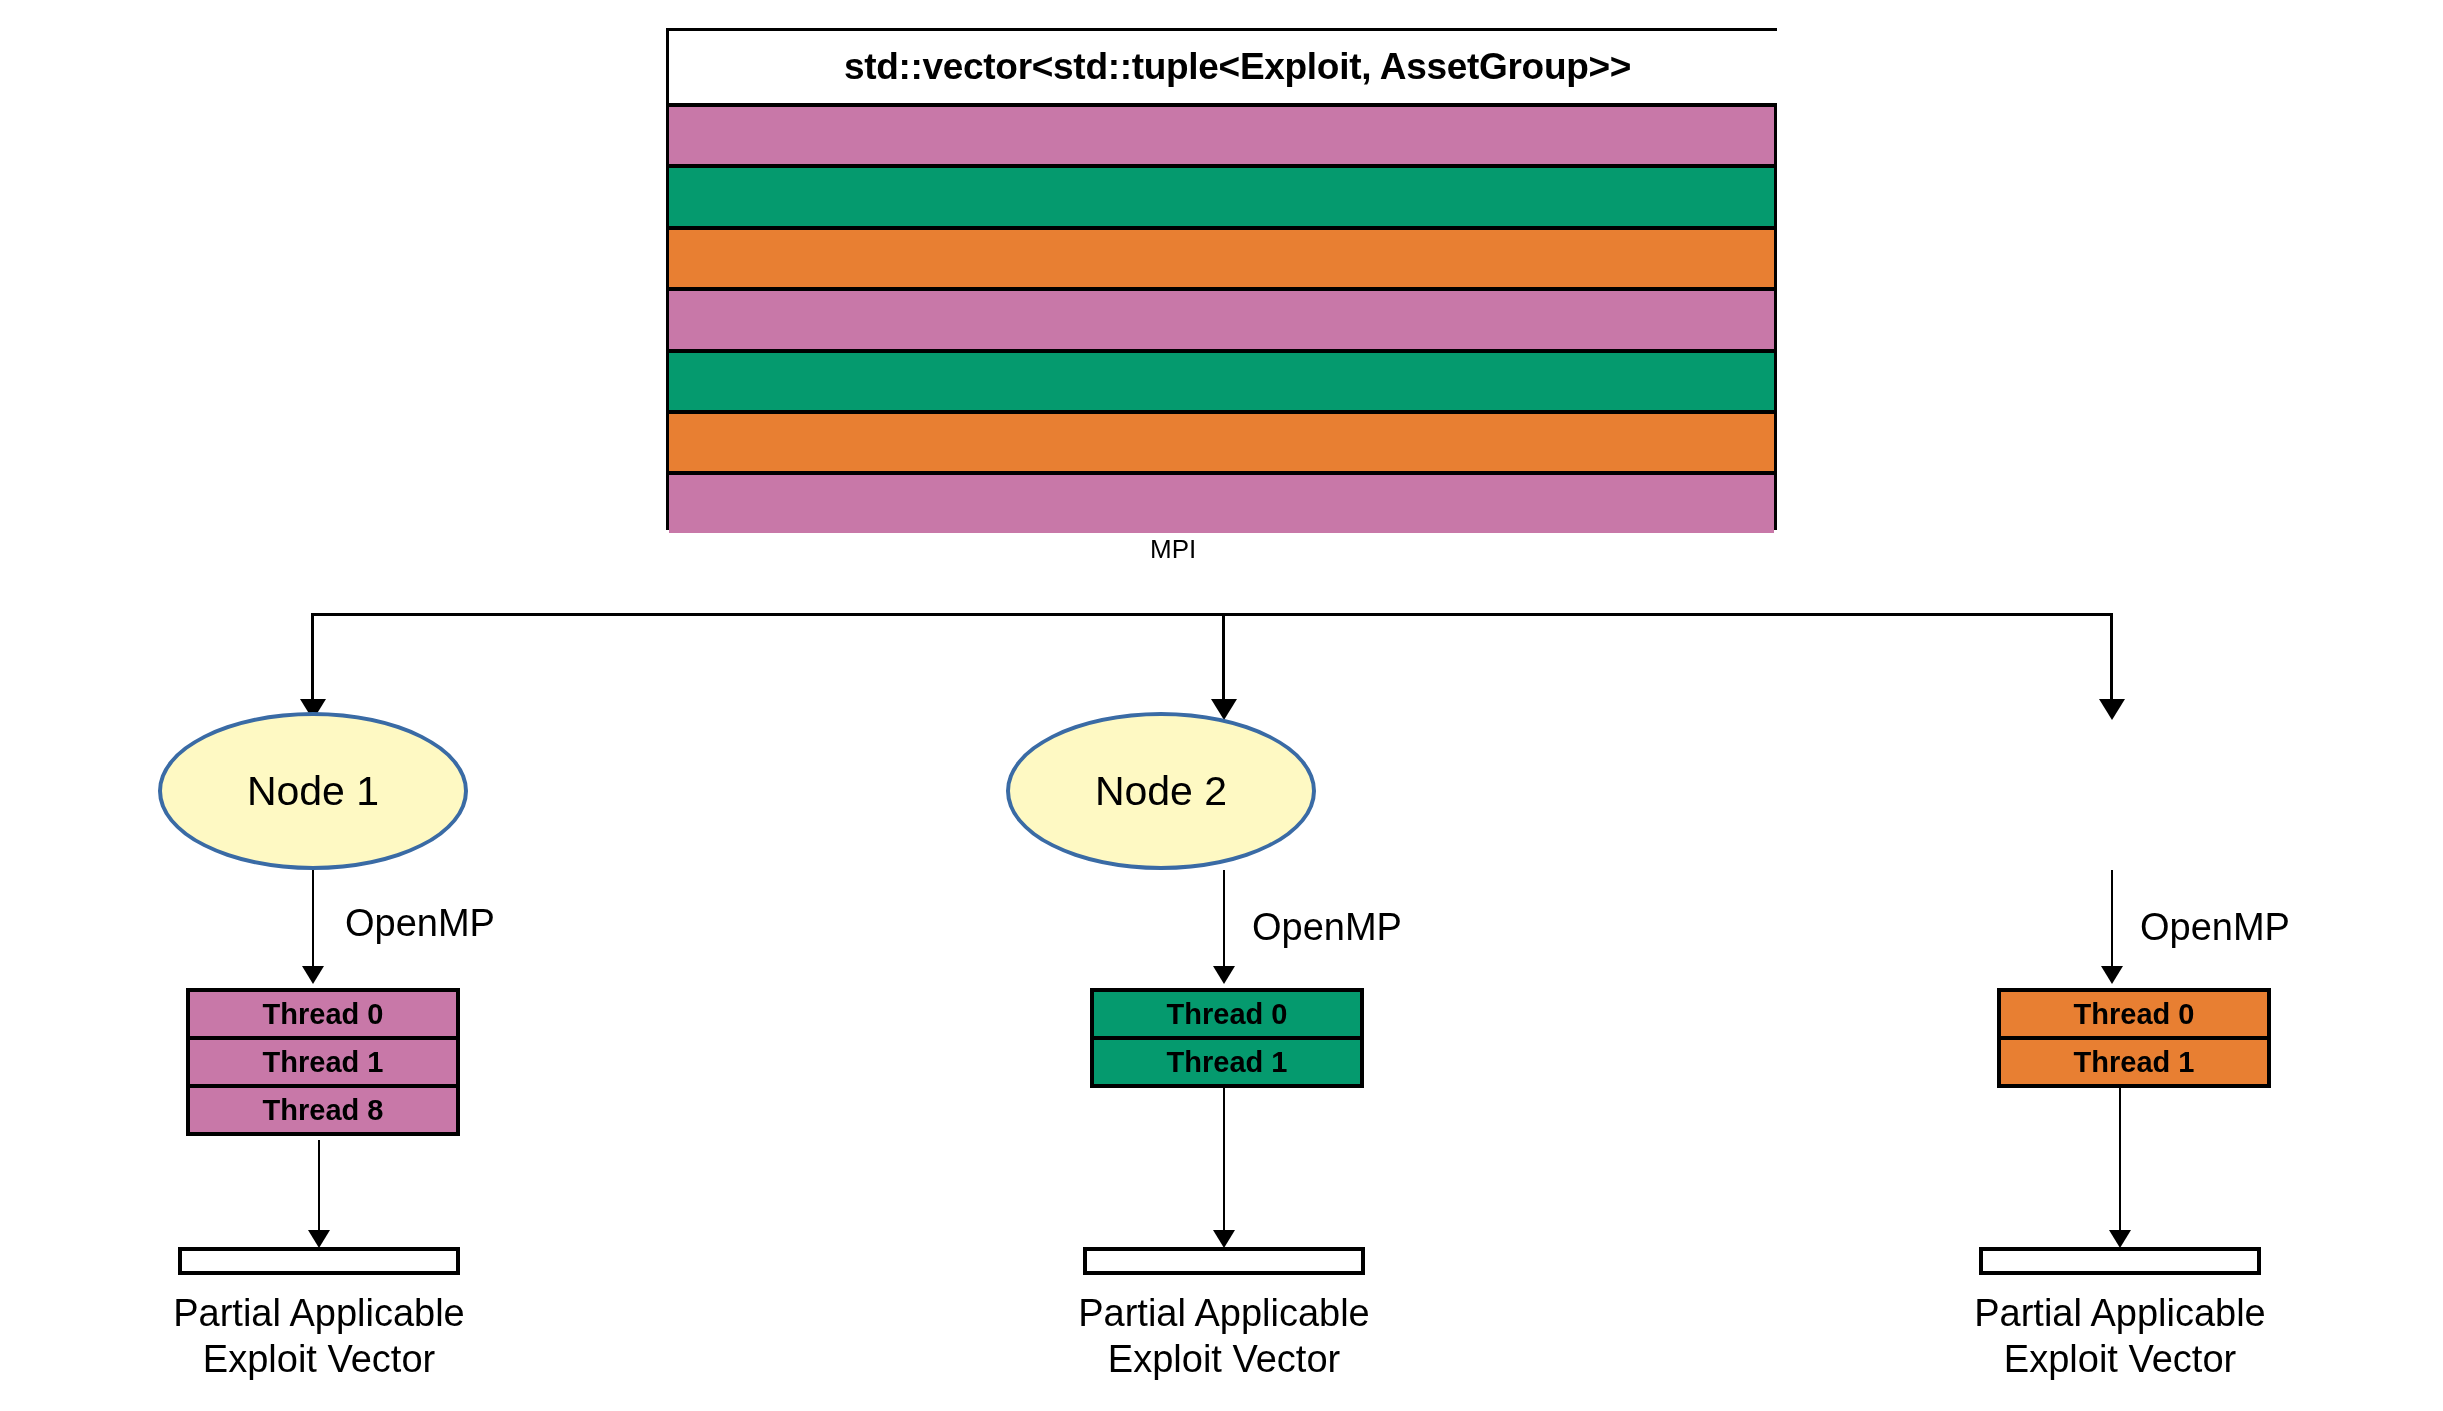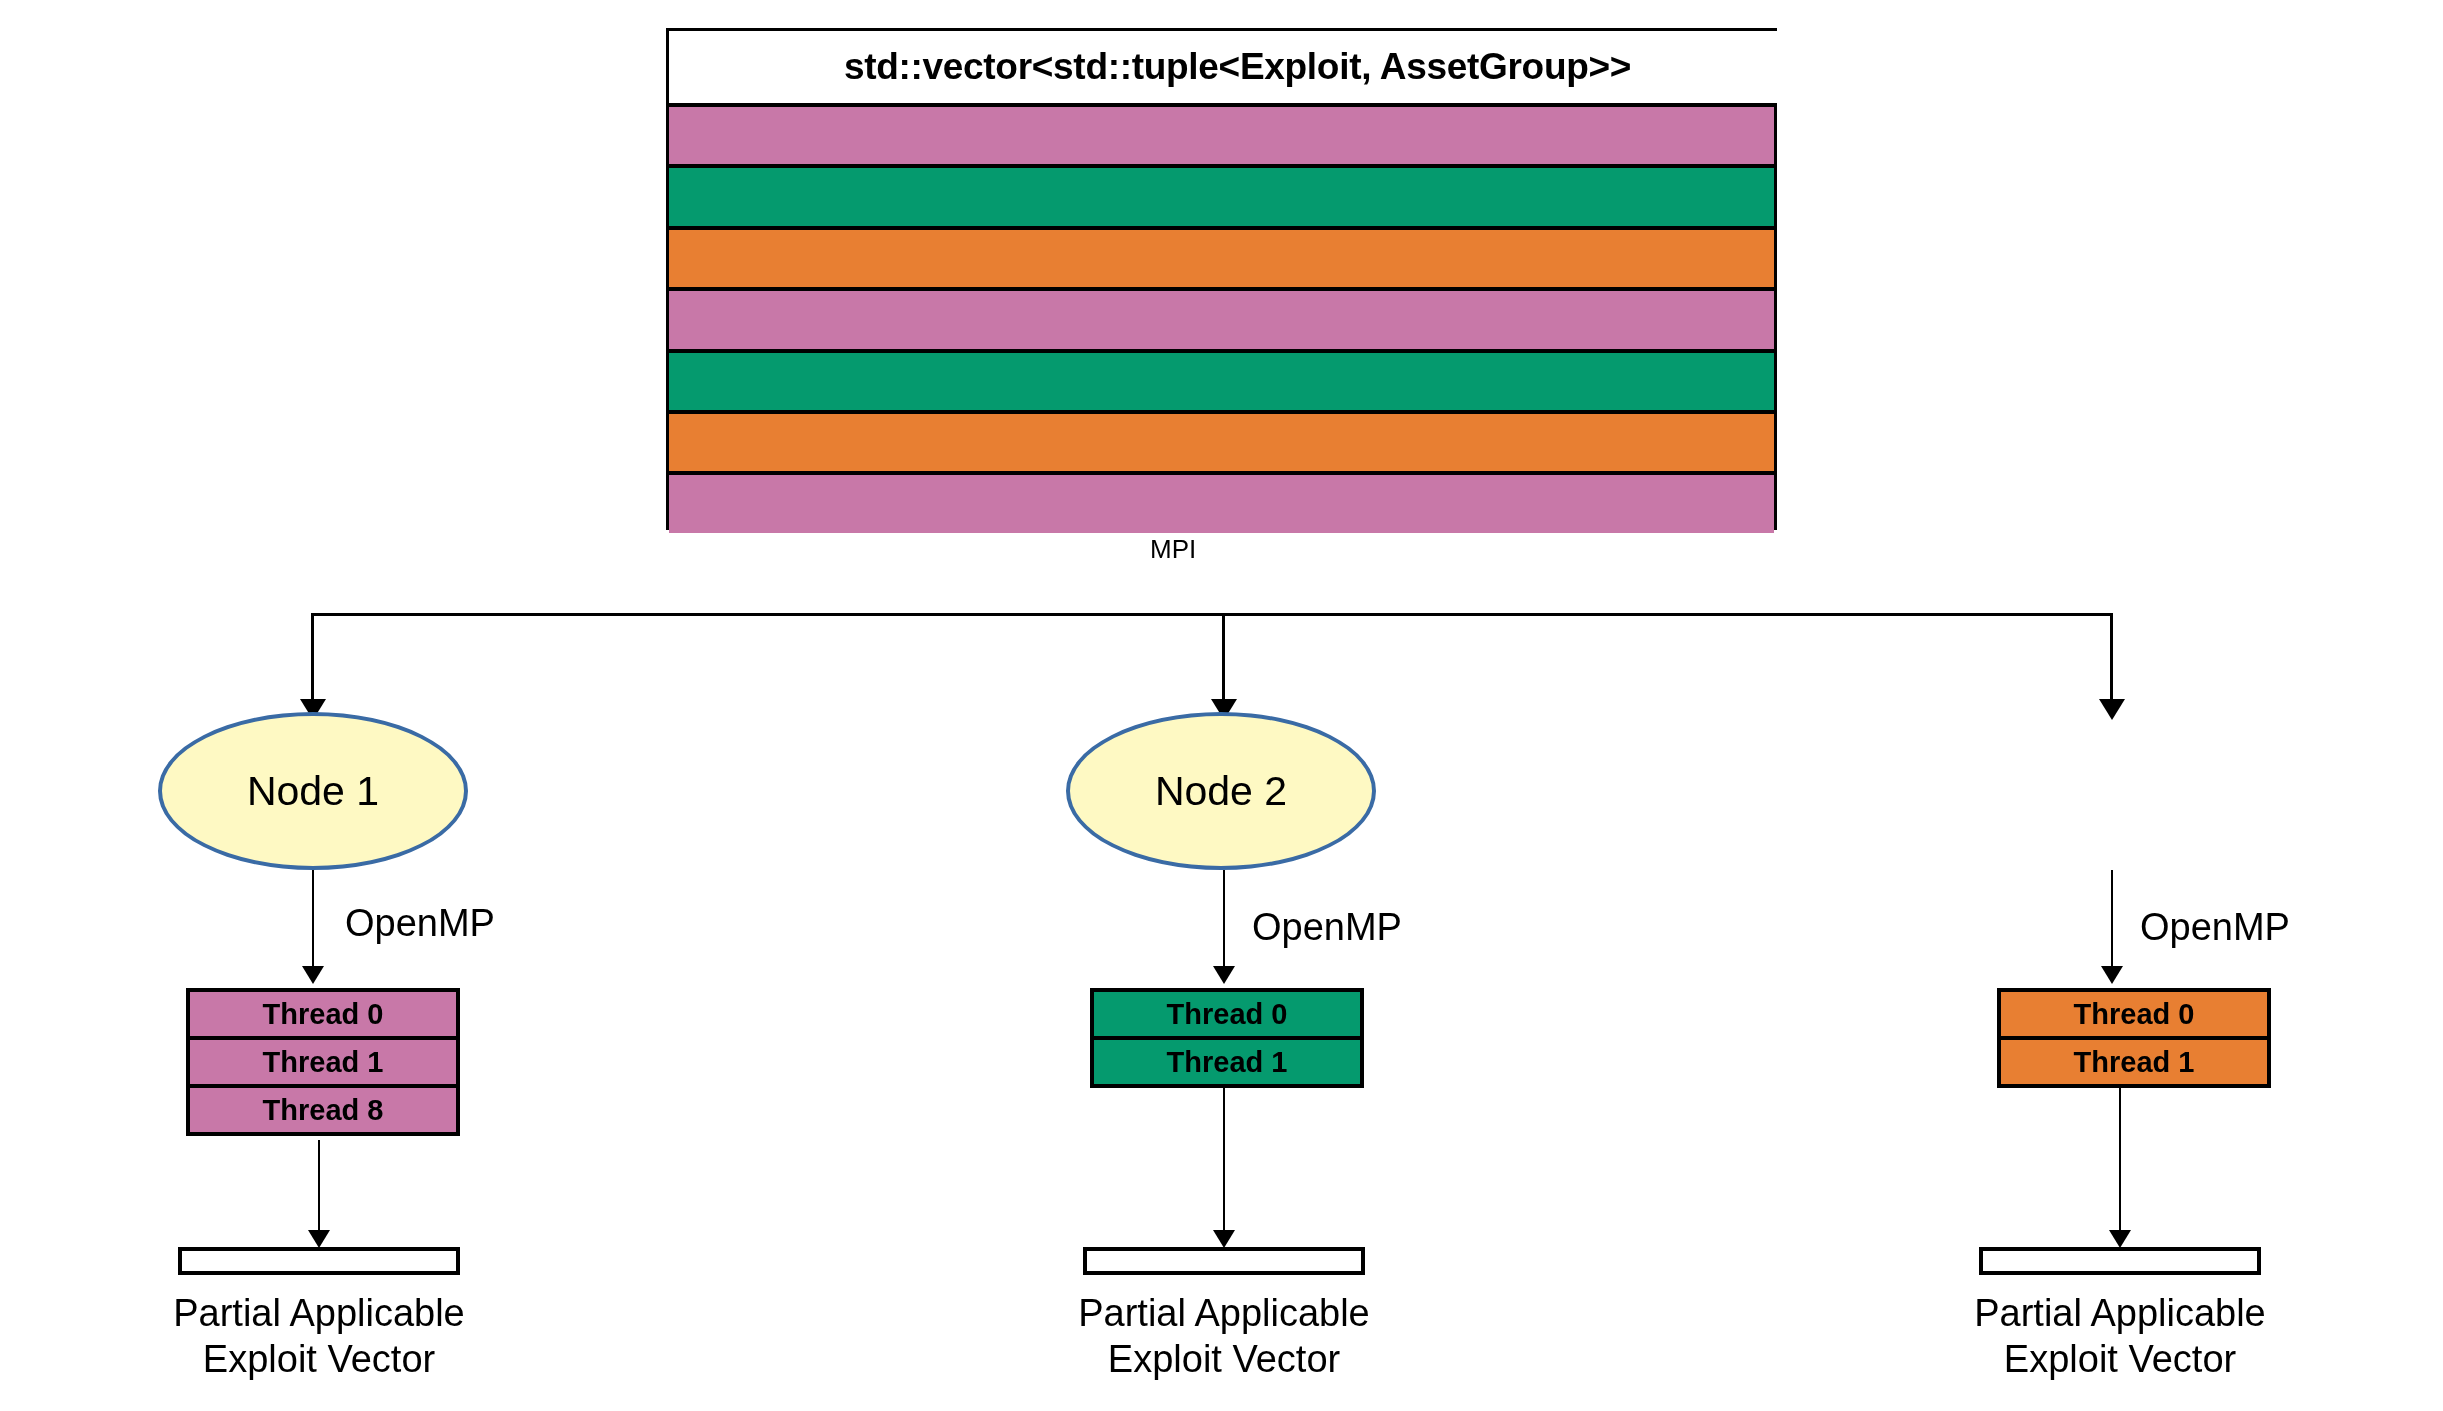--- a/index.html
+++ b/index.html
@@ -212,21 +212,21 @@
   </div>
 
   <div class="result-line" style="left:318px; top:1140px; height:100px;"></div>
   <div class="arrowhead" style="left:308px; top:1230px; border-left-width:11px; border-right-width:11px; border-top-width:18px;"></div>
   <div class="result-box" style="left:178px; top:1247px;"></div>
   <div class="result-caption" style="left:109px; top:1290px;">
     <div>Partial Applicable</div>
     <div>Exploit Vector</div>
   </div>
 
-  <div class="node-ellipse" style="left:1066px; top:712px;">
+  <div class="node-ellipse" style="left:1006px; top:712px;">
     <span>Node 2</span>
   </div>
 
   <div class="omp-line" style="left:1223px; top:870px;"></div>
   <div class="arrowhead" style="left:1213px; top:966px; border-left-width:11px; border-right-width:11px; border-top-width:18px;"></div>
   <div class="omp-label" style="left:1252px; top:906px;">OpenMP</div>
 
   <div class="thread-stack" style="left:1090px; top:988px;">
     <div class="thread-cell" style="background:#059A6E">
       <span>Thread 0</span>

